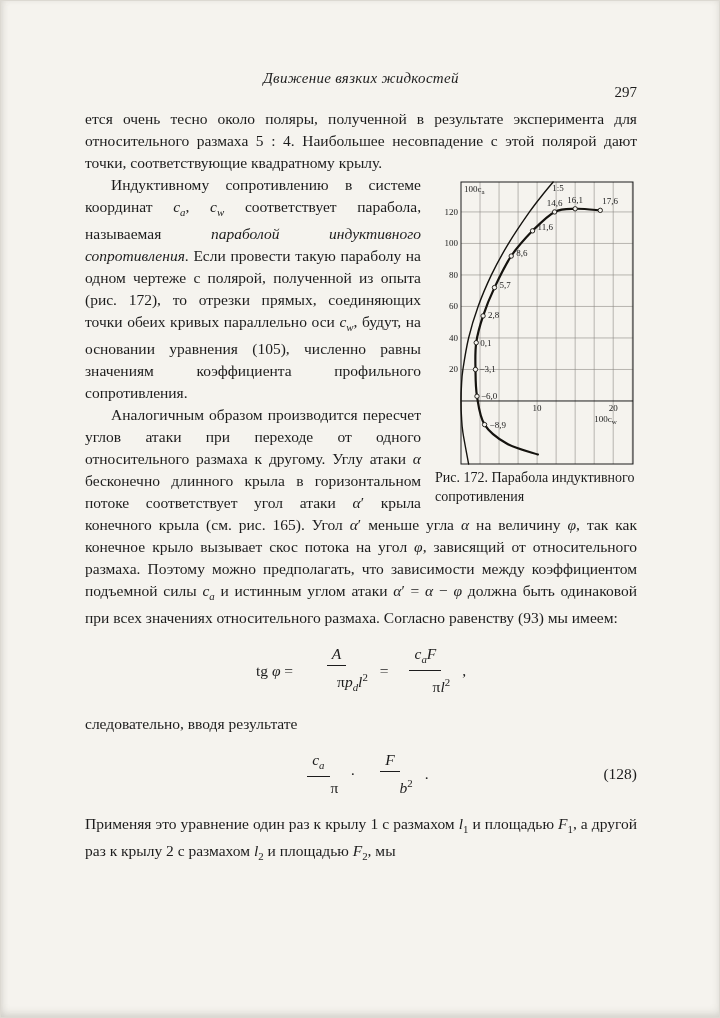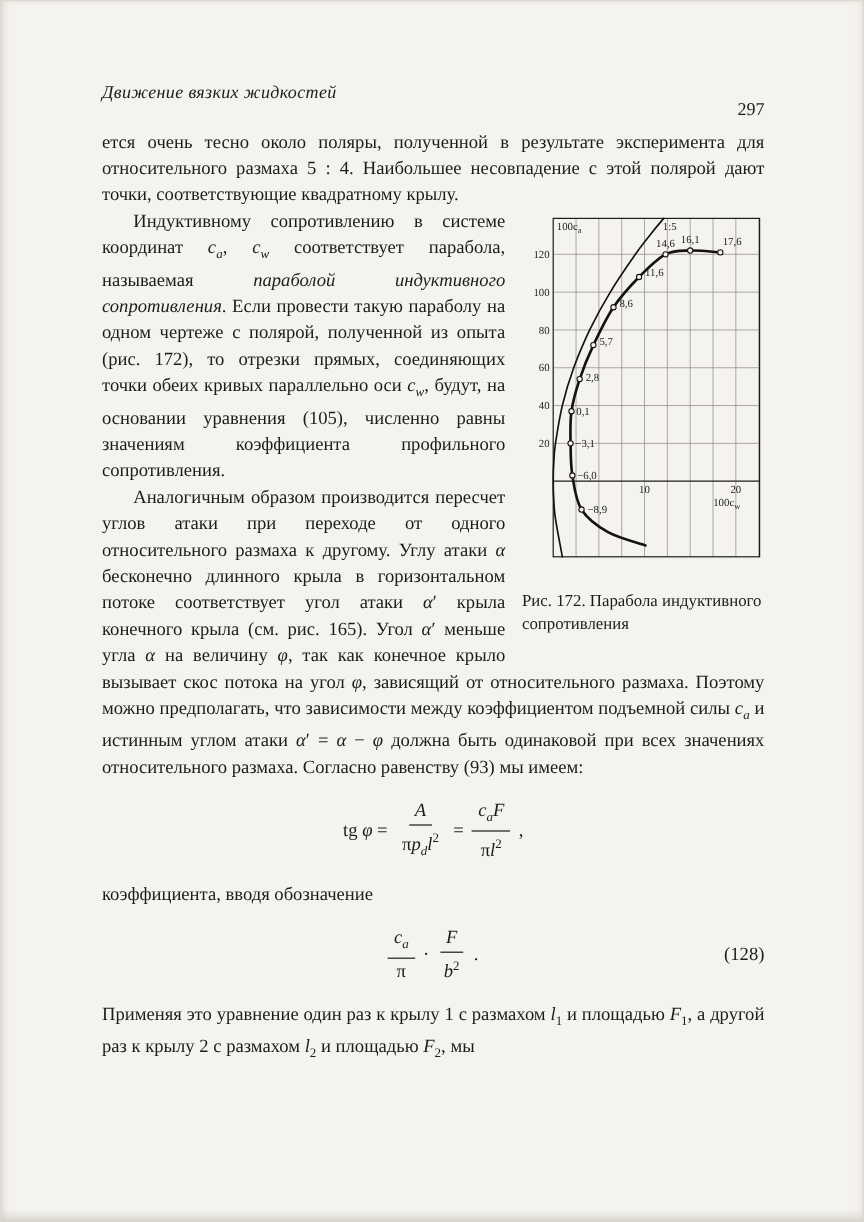--- a/index.html
+++ b/index.html
@@ -5,39 +5,39 @@
   html,body{margin:0;padding:0;}
   body{background:var(--paper,#f5f3ee);font-family:"Liberation Serif",serif;}
   .page{
     position:relative;width:720px;height:1018px;box-sizing:border-box;
     margin:0 auto;background:var(--paper,#f5f3ee);color:var(--ink,#1c1c1c);
     padding:70px 83px 0 85px;
     box-shadow:inset 0 0 0 1px #dcd9d2, inset 0 -4px 8px rgba(80,75,65,.18), inset 3px 0 6px rgba(80,75,65,.07);
     overflow:hidden;
   }
   .pghead{position:relative;height:22px;margin-bottom:16px;font-size:15px;}
-  .running-title{position:absolute;left:0;right:0;font-style:italic;letter-spacing:.3px;}
+  .running-title{position:absolute;left:0;right:0;text-align:center;font-style:italic;letter-spacing:.3px;}
   .page-number{position:absolute;right:0;top:14px;}
   .body-text{font-size:15.5px;line-height:22px;text-align:justify;}
   p.para{margin:0;text-indent:26px;}
   p.para.noindent{text-indent:0;}
   .figure{
     float:right;width:202px;margin:4px 0 8px 14px;
   }
   .chart{width:202px;}
   .chart svg{display:block;}
   .chart text{font-family:"Liberation Serif",serif;fill:#1c1c1c;}
-  .fig-caption{margin-top:24px;font-size:14px;line-height:19px;text-align:left;}
+  .fig-caption{margin-top:0;font-size:14px;line-height:19px;text-align:left;}
   .formula{
     display:flex;justify-content:center;align-items:center;gap:7px;
     margin:15px 0;position:relative;font-size:15.5px;line-height:20px;text-indent:0;
   }
   .frac{display:inline-flex;flex-direction:column;align-items:center;vertical-align:middle;}
   .frac .num{padding:0 5px 1px;border-bottom:1px solid var(--ink,#1c1c1c);}
-  .frac .den{padding:1px 5px 0;}
+  .frac .den{padding:1px 5px 0;margin-left:32px;}
   .eqnum{position:absolute;right:0;top:50%;transform:translateY(-50%);}
   sub{font-size:70%;}
   sup{font-size:70%;}
 </style>
 </head>
 <body>
 
 <div class="page">
 
   <div class="pghead">
@@ -120,21 +120,21 @@
         <span class="den">π<i>p<sub>d</sub>l</i><sup>2</sup></span>
       </span>
       <span>=</span>
       <span class="frac">
         <span class="num"><i>c<sub>a</sub>F</i></span>
         <span class="den">π<i>l</i><sup>2</sup></span>
       </span>
       <span>,</span>
     </div>
 
-    <p class="para noindent">коэффициента, вводя обозначение</p>
+    <p class="para noindent">следовательно, вводя результате</p>
 
 
 
     <div class="formula">
       <span class="frac">
         <span class="num"><i>c<sub>a</sub></i></span>
         <span class="den">π</span>
       </span>
       <span>·</span>
       <span class="frac">

